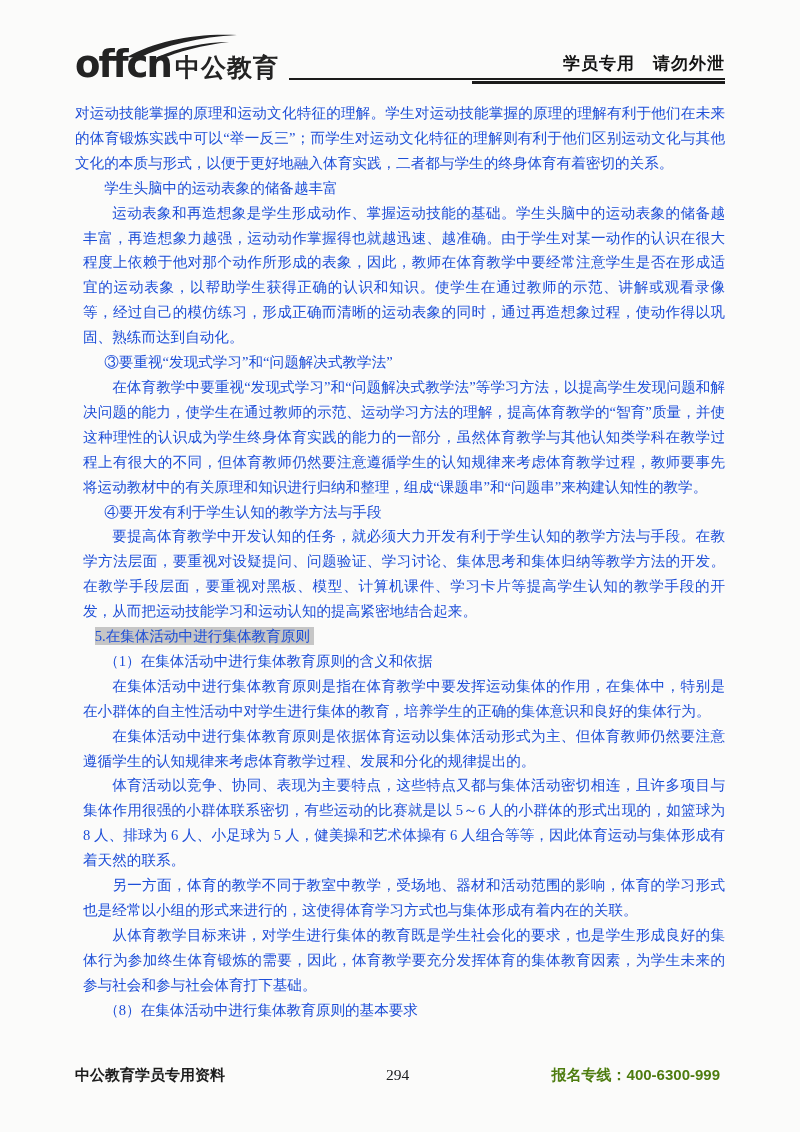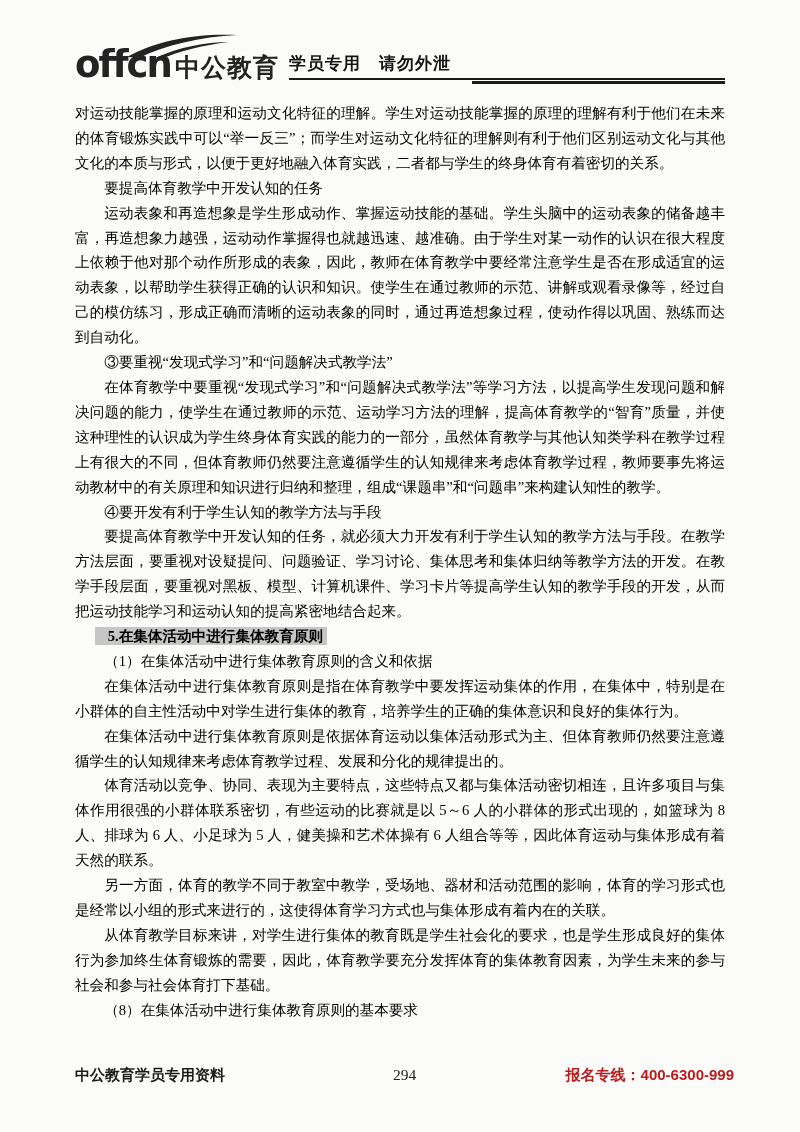--- a/index.html
+++ b/index.html
@@ -29,69 +29,69 @@
   }
   .logo-cn{
     font-family:"Liberation Sans","DejaVu Sans",sans-serif;
     font-weight:bold;font-size:25px;line-height:1;
     color:#232323;margin-left:4px;letter-spacing:1px;
   }
   .swoosh{position:absolute;left:50px;top:-17px;}
   .header-rule{
     position:relative;flex:1;height:100%;
     border-bottom:2px solid #1b1b1b;
-    display:flex;align-items:flex-end;
+    display:flex;justify-content:flex-end;align-items:flex-end;
   }
   .header-rule::after{
     content:"";position:absolute;right:0;bottom:-6px;
     width:58%;height:3px;background:#1b1b1b;
   }
   .header-label{
     font-family:"Liberation Sans","DejaVu Sans",sans-serif;
     font-weight:bold;font-size:17px;letter-spacing:1px;
     padding-bottom:3px;color:#141414;
   }
 
   
   .content{
     margin-top:21px;
     font-size:14.6px;line-height:24.9px;
     text-align:justify;
-    color:#000000;
+    color:#1d4ed8;
   }
   .block{margin:0;}
-  .block.body{text-indent:2em;}
+  .block.body{text-indent:2em;margin-left:8px;}
   .block.body-noindent{text-indent:0;}
   .block.subheading{text-indent:2em;}
   .block.highlight-heading{padding-left:1.35em;}
   .hl{
     background:#c6c6c6;
-    font-weight:bold;
-    padding:1px 4px 1px 13px;
+    font-weight:normal;
+    padding:1px 4px 1px 0;
     margin-top:32px;
   }
 
   
   .footer{
-    position:absolute;left:75px;right:66px;bottom:47px;
+    position:absolute;left:75px;right:80px;bottom:47px;
     display:flex;align-items:baseline;gap:47px;
   }
   .footer-left{
     flex:1;text-align:left;
     font-family:"Liberation Sans","DejaVu Sans",sans-serif;
     font-weight:bold;font-size:15px;color:#1c1c1c;
   }
   .footer-page{
     flex:0 0 auto;font-size:15.5px;color:#1c1c1c;
     font-family:"Liberation Serif","DejaVu Serif",serif;
   }
   .footer-right{
     flex:1;text-align:right;
     font-family:"Liberation Sans","DejaVu Sans",sans-serif;
-    font-weight:bold;font-size:15px;color:#b91c1c;margin-top:24px;
+    font-weight:bold;font-size:15px;color:#4d7c0f;margin-top:24px;
   }
 </style>
 </head>
 <body>
 
 <div class="page">
 
   <div class="header">
     <div class="logo">
       <svg class="swoosh" width="120" height="26" viewBox="0 0 120 26">
@@ -101,21 +101,21 @@
       <span class="logo-en">offcn</span>
       <span class="logo-cn">中公教育</span>
     </div>
     <div class="header-rule">
       <span class="header-label">学员专用　请勿外泄</span>
     </div>
   </div>
 
   <div class="content" id="content">
       <div class="block body-noindent">对运动技能掌握的原理和运动文化特征的理解。学生对运动技能掌握的原理的理解有利于他们在未来的体育锻炼实践中可以“举一反三”；而学生对运动文化特征的理解则有利于他们区别运动文化与其他文化的本质与形式，以便于更好地融入体育实践，二者都与学生的终身体育有着密切的关系。</div>
-      <div class="block subheading">要提高体育教学中开发认知的任务</div>
+      <div class="block subheading">学生头脑中的运动表象的储备越丰富</div>
       <div class="block body">运动表象和再造想象是学生形成动作、掌握运动技能的基础。学生头脑中的运动表象的储备越丰富，再造想象力越强，运动动作掌握得也就越迅速、越准确。由于学生对某一动作的认识在很大程度上依赖于他对那个动作所形成的表象，因此，教师在体育教学中要经常注意学生是否在形成适宜的运动表象，以帮助学生获得正确的认识和知识。使学生在通过教师的示范、讲解或观看录像等，经过自己的模仿练习，形成正确而清晰的运动表象的同时，通过再造想象过程，使动作得以巩固、熟练而达到自动化。</div>
       <div class="block subheading">③要重视“发现式学习”和“问题解决式教学法”</div>
       <div class="block body">在体育教学中要重视“发现式学习”和“问题解决式教学法”等学习方法，以提高学生发现问题和解决问题的能力，使学生在通过教师的示范、运动学习方法的理解，提高体育教学的“智育”质量，并使这种理性的认识成为学生终身体育实践的能力的一部分，虽然体育教学与其他认知类学科在教学过程上有很大的不同，但体育教师仍然要注意遵循学生的认知规律来考虑体育教学过程，教师要事先将运动教材中的有关原理和知识进行归纳和整理，组成“课题串”和“问题串”来构建认知性的教学。</div>
       <div class="block subheading">④要开发有利于学生认知的教学方法与手段</div>
       <div class="block body">要提高体育教学中开发认知的任务，就必须大力开发有利于学生认知的教学方法与手段。在教学方法层面，要重视对设疑提问、问题验证、学习讨论、集体思考和集体归纳等教学方法的开发。在教学手段层面，要重视对黑板、模型、计算机课件、学习卡片等提高学生认知的教学手段的开发，从而把运动技能学习和运动认知的提高紧密地结合起来。</div>
       <div class="block highlight-heading"><span class="hl">5.在集体活动中进行集体教育原则</span></div>
       <div class="block subheading">（1）在集体活动中进行集体教育原则的含义和依据</div>
       <div class="block body">在集体活动中进行集体教育原则是指在体育教学中要发挥运动集体的作用，在集体中，特别是在小群体的自主性活动中对学生进行集体的教育，培养学生的正确的集体意识和良好的集体行为。</div>
       <div class="block body">在集体活动中进行集体教育原则是依据体育运动以集体活动形式为主、但体育教师仍然要注意遵循学生的认知规律来考虑体育教学过程、发展和分化的规律提出的。</div>
       <div class="block body">体育活动以竞争、协同、表现为主要特点，这些特点又都与集体活动密切相连，且许多项目与集体作用很强的小群体联系密切，有些运动的比赛就是以 5～6 人的小群体的形式出现的，如篮球为 8 人、排球为 6 人、小足球为 5 人，健美操和艺术体操有 6 人组合等等，因此体育运动与集体形成有着天然的联系。</div>

